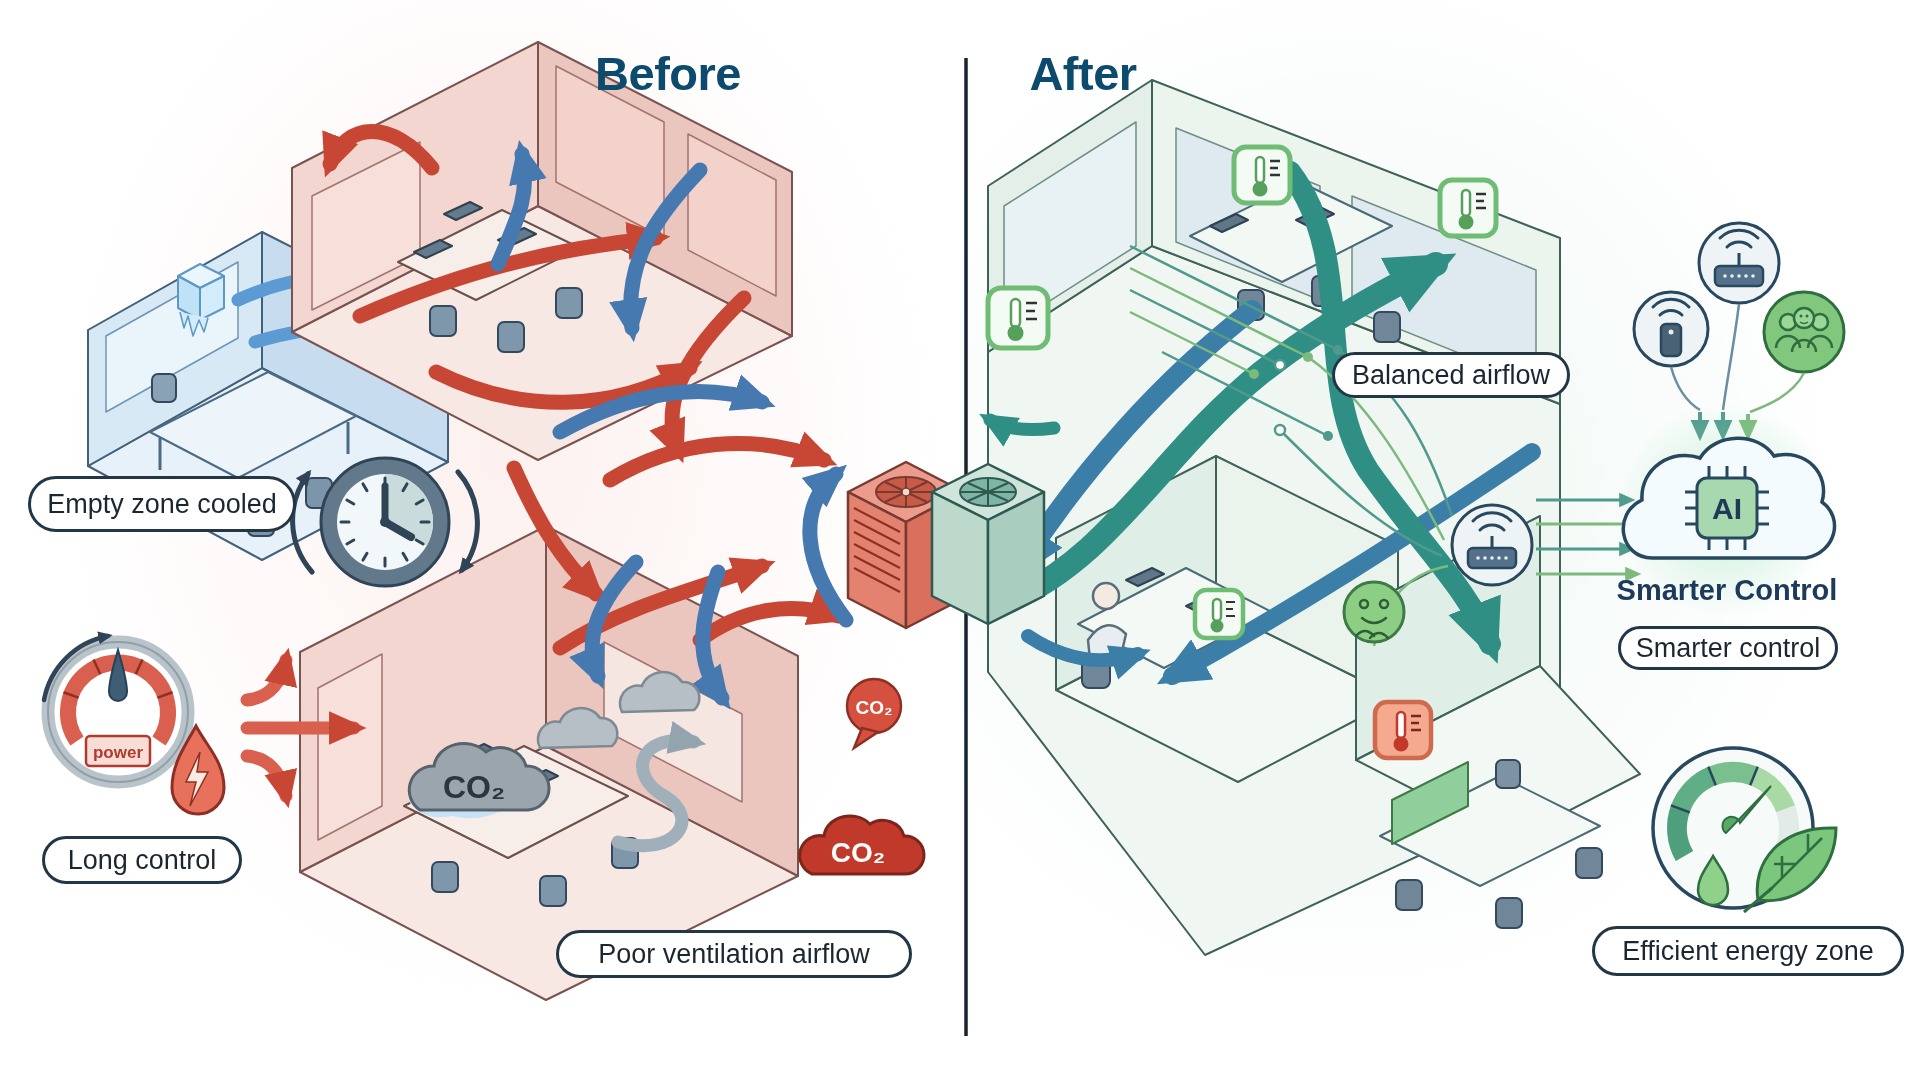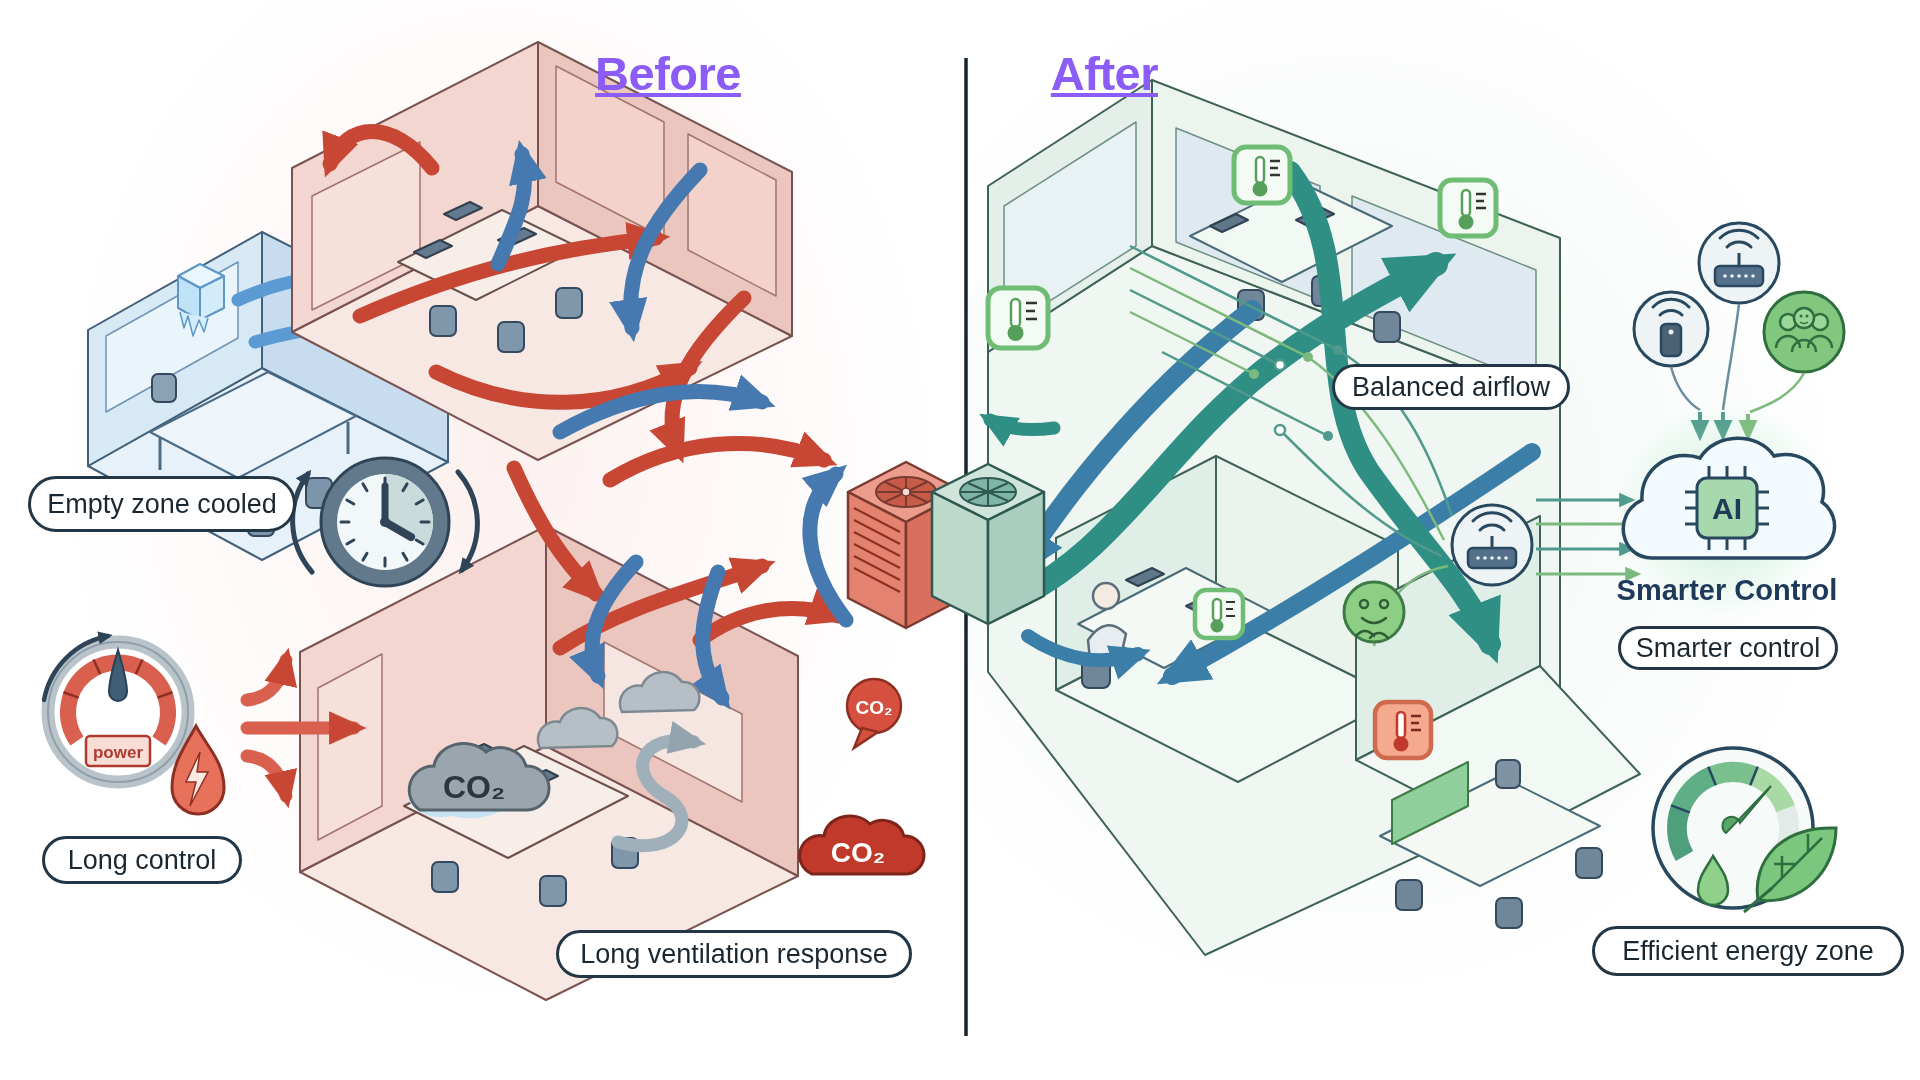--- a/index.html
+++ b/index.html
@@ -2,23 +2,23 @@
 <html><head>
 <meta charset="utf-8">
 <style>
   html,body{margin:0;padding:0;background:#ffffff;}
   .canvas{position:relative;width:1920px;height:1080px;overflow:hidden;background:#ffffff;
           font-family:"Liberation Sans","DejaVu Sans",sans-serif;}
   .tint{position:absolute;top:0;width:960px;height:1080px;pointer-events:none;}
   .tint-before{left:0;background:radial-gradient(ellipse at 52% 42%, rgba(238,176,166,0.18), rgba(238,176,166,0) 62%);}
   .tint-after{left:960px;background:radial-gradient(ellipse at 40% 45%, rgba(168,214,190,0.20), rgba(168,214,190,0) 62%);}
   svg.art{position:absolute;left:0;top:0;}
-  .title{position:absolute;font-weight:800;font-size:47px;color:#8b5cf6;letter-spacing:-0.5px;text-decoration:underline;}
+  .title{position:absolute;font-weight:800;font-size:47px;color:#0c4a6e;letter-spacing:-0.5px;}
   .title-before{left:556px;top:46px;width:224px;text-align:center;}
-  .title-after{left:1008px;top:46px;width:150px;text-align:right;}
+  .title-after{left:1008px;top:46px;width:150px;text-align:center;}
   .pill{position:absolute;box-sizing:border-box;display:flex;align-items:center;justify-content:center;
         background:#ffffff;border:3px solid #233646;border-radius:28px;font-size:27px;color:#1b2730;
         white-space:nowrap;z-index:5;}
   .subtitle{position:absolute;font-weight:800;font-size:29px;color:#1e3a5a;text-align:center;z-index:5;}
 </style>
 </head>
 <body>
 
 <div class="canvas">
   <div class="tint tint-before"></div>
@@ -432,18 +432,18 @@
         </g>
       </g>
     </g>
   </svg>
 
   <div class="title title-before">Before</div>
   <div class="title title-after">After</div>
 
   <div class="pill" style="left:28px;top:476px;width:268px;height:56px;">Empty zone cooled</div>
   <div class="pill" style="left:42px;top:836px;width:200px;height:48px;">Long control</div>
-  <div class="pill" style="left:556px;top:930px;width:356px;height:48px;">Long ventilation response</div>
-  <div class="pill" style="left:1332px;top:364px;width:238px;height:46px;">Balanced airflow</div>
+  <div class="pill" style="left:556px;top:930px;width:356px;height:48px;">Poor ventilation airflow</div>
+  <div class="pill" style="left:1332px;top:352px;width:238px;height:46px;">Balanced airflow</div>
   <div class="pill" style="left:1618px;top:626px;width:220px;height:44px;">Smarter control</div>
   <div class="pill" style="left:1592px;top:926px;width:312px;height:50px;">Efficient energy zone</div>
   <div class="subtitle" style="left:1597px;top:574px;width:260px;">Smarter Control</div>
 </div>
 
 </body></html>

